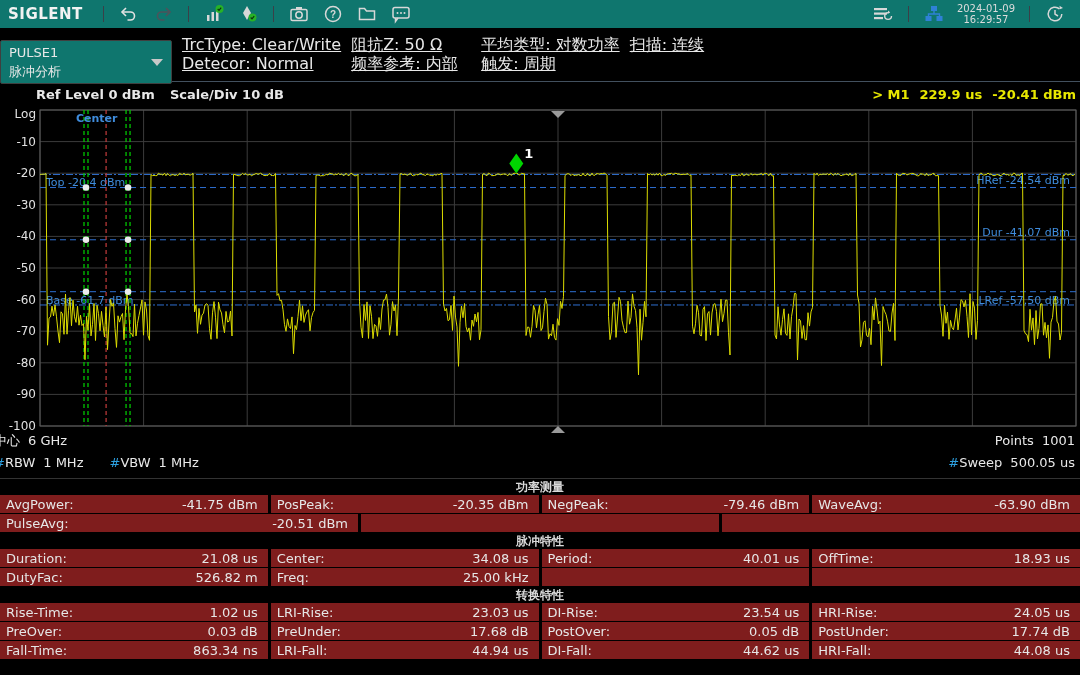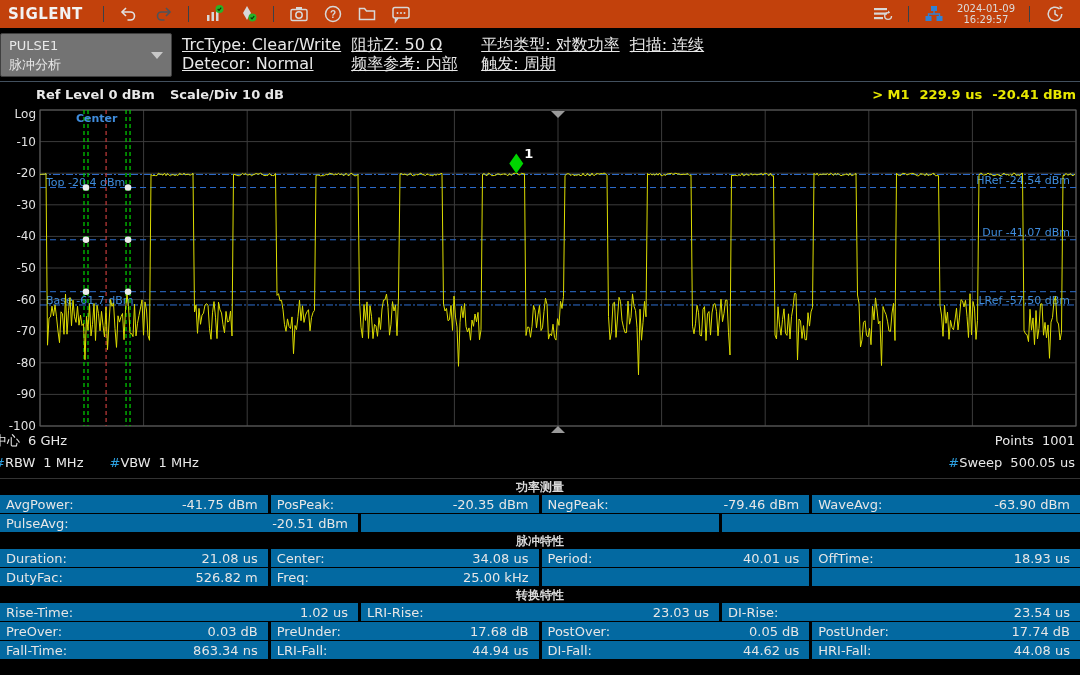--- a/index.html
+++ b/index.html
@@ -1,30 +1,30 @@
 <!DOCTYPE html>
 <html><head>
 <meta charset="utf-8">
 <style>
   html,body{margin:0;padding:0;background:#000;}
   .screen{position:relative;width:1080px;height:675px;background:#000;overflow:hidden;
           font-family:"DejaVu Sans","Liberation Sans",sans-serif;color:#e8e8e8;}
   
-  .toolbar{position:absolute;top:0;left:0;right:0;height:28px;background:#c2410c;
+  .toolbar{position:absolute;top:0;left:0;right:0;height:28px;background:#0f766e;
            display:flex;align-items:center;padding:0 8px;box-sizing:border-box;}
   .brand{font-weight:bold;font-size:15px;letter-spacing:.5px;color:#f2f2f2;margin-right:12px;}
   .tb-sep{width:1px;height:16px;background:#3a4048;margin:0 8px;}
   .tb-btn{background:none;border:none;padding:0;margin:0 5px;width:24px;height:24px;
           display:flex;align-items:center;justify-content:center;cursor:pointer;}
   .tb-spacer{flex:1;}
   .datetime{font-size:10px;line-height:11px;text-align:center;color:#dcdcdc;margin:16px 6px;}
   
   .settings{position:absolute;top:28px;left:0;right:0;height:54px;background:#000;
             border-bottom:1px solid #42505e;display:flex;box-sizing:border-box;}
-  .mode-box{width:172px;height:44px;margin:5px 0;background:#737373;border:1px solid #3f3f3f;
+  .mode-box{width:172px;height:44px;margin:12px 0;background:#0f766e;border:1px solid #3f3f3f;
             border-radius:2px;padding:2px 8px;box-sizing:border-box;display:flex;align-items:center;cursor:pointer;}
   .mode-lines{flex:1;font-size:13px;line-height:19px;}
   .chev{width:0;height:0;border-left:6px solid transparent;border-right:6px solid transparent;
         border-top:7px solid #c8c8c8;}
   .set-col{margin-left:10px;padding-top:7px;font-size:16px;line-height:19px;white-space:nowrap;text-decoration:underline;}
   .set-col div{height:19px;}
   .w-a{min-width:108px;} .w-b{min-width:120px;} .w-c{min-width:56px;} .w-d{min-width:117px;}
   
   .ref-row{position:absolute;top:84px;left:0;right:0;height:22px;font-size:13px;font-weight:bold;padding-left:36px;}
   .ref-level{position:absolute;left:36px;top:3px;}
@@ -39,21 +39,21 @@
   .cf-line{position:relative;height:22px;line-height:22px;}
   .cf-left{position:absolute;left:-6px;white-space:nowrap;}
   .cf-right{position:absolute;right:5px;white-space:nowrap;}
   .hash{color:#2da0e0;}
   .gap8{display:inline-block;width:8px;}
   .gap26{display:inline-block;width:26px;}
   
   .tables{position:absolute;top:478px;left:0;right:0;bottom:0;border-top:1px solid #333;}
   .meas-title{height:16px;line-height:16px;text-align:center;font-size:12px;font-weight:bold;color:#dadada;}
   .meas-row{display:flex;gap:3px;margin-bottom:1px;}
-  .meas-cell{flex:1;height:18px;background:#0369a1;display:flex;justify-content:space-between;
+  .meas-cell{flex:1;height:18px;background:#7f1d1d;display:flex;justify-content:space-between;
              align-items:center;padding:0 10px 0 6px;font-size:13px;color:#e6e6e6;}
   .icon-svg{display:block;}
 </style>
 </head>
 <body>
 
 <div class="screen">
 
   <div class="toolbar">
     <span class="brand">SIGLENT</span>
@@ -338,20 +338,24 @@
             <span>1.02 us</span>
           </div>
           <div class="meas-cell">
             <span>LRI-Rise:</span>
             <span>23.03 us</span>
           </div>
           <div class="meas-cell">
             <span>DI-Rise:</span>
             <span>23.54 us</span>
           </div>
+          <div class="meas-cell">
+            <span>HRI-Rise:</span>
+            <span>24.05 us</span>
+          </div>
         </div>
         <div class="meas-row">
           <div class="meas-cell">
             <span>PreOver:</span>
             <span>0.03 dB</span>
           </div>
           <div class="meas-cell">
             <span>PreUnder:</span>
             <span>17.68 dB</span>
           </div>

